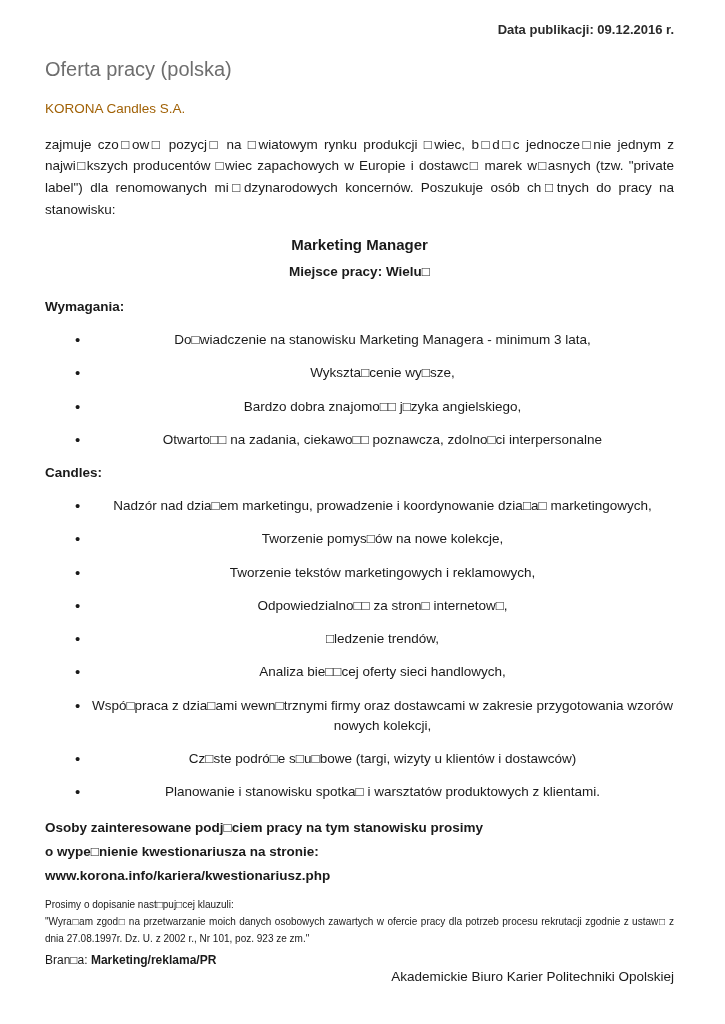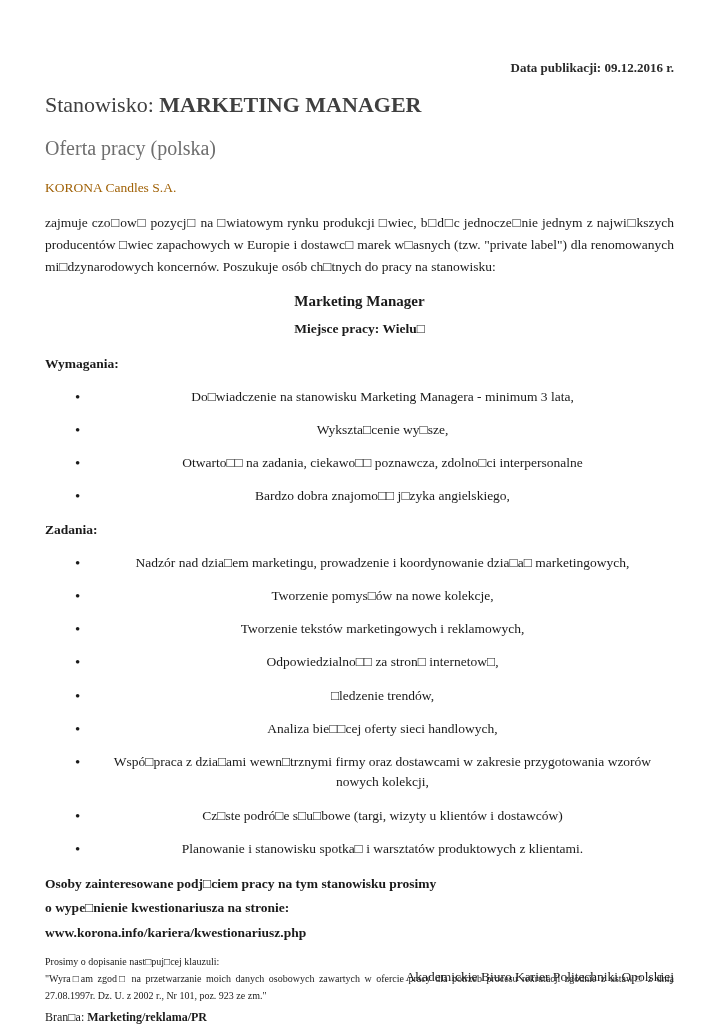--- a/index.html
+++ b/index.html
@@ -1,24 +1,24 @@
 <!DOCTYPE html>
 <html><head>
 <meta charset="utf-8">
 <style>
   html, body { margin: 0; padding: 0; background: #ffffff; }
   .page {
     position: relative;
     width: 719px;
     height: 1024px;
     box-sizing: border-box;
-    padding: 58px 45px 0 45px;
+    padding: 20px 45px 0 45px;
     background: #ffffff;
     color: #1a1a1a;
-    font-family: Liberation Serif, serif;
+    font-family: Liberation Sans, sans-serif;
     font-size: 13.5px;
     line-height: 1.55;
     overflow: hidden;
   }
   .pub-date {
     text-align: right;
     font-weight: bold;
     font-size: 13px;
     color: #2b2b2b;
     margin-bottom: 14px;
@@ -108,40 +108,39 @@
     color: #1a1a1a;
   }
 </style>
 </head>
 <body>
 
 <div class="page">
 
   <div class="pub-date">Data publikacji: 09.12.2016 r.</div>
 
-  <h1 class="page-title"><span>Stanowisko: </span><span class="title-main">MARKETING MANAGER</span></h1>
 
   <div class="subtitle">Oferta pracy (polska)</div>
 
   <div class="company-name">KORONA Candles S.A.</div>
 
   <p class="intro">zajmuje czo□ow□ pozycj□ na □wiatowym rynku produkcji □wiec, b□d□c jednocze□nie jednym z najwi□kszych producentów □wiec zapachowych w Europie i dostawc□ marek w□asnych (tzw. "private label") dla renomowanych mi□dzynarodowych koncernów. Poszukuje osób ch□tnych do pracy na stanowisku:</p>
 
   <div class="position-title">Marketing Manager</div>
   <div class="position-location">Miejsce pracy: Wielu□</div>
 
   <div class="section-heading">Wymagania:</div>
   <ul class="doc-list">
     <li><span>Do□wiadczenie na stanowisku Marketing Managera - minimum 3 lata,</span></li>
     <li><span>Wykszta□cenie wy□sze,</span></li>
+    <li><span>Bardzo dobra znajomo□□ j□zyka angielskiego,</span></li>
     <li><span>Otwarto□□ na zadania, ciekawo□□ poznawcza, zdolno□ci interpersonalne</span></li>
-    <li><span>Bardzo dobra znajomo□□ j□zyka angielskiego,</span></li>
   </ul>
 
-  <div class="section-heading">Zadania:</div>
+  <div class="section-heading">Candles:</div>
   <ul class="doc-list">
     <li><span>Nadzór nad dzia□em marketingu, prowadzenie i koordynowanie dzia□a□ marketingowych,</span></li>
     <li><span>Tworzenie pomys□ów na nowe kolekcje,</span></li>
     <li><span>Tworzenie tekstów marketingowych i reklamowych,</span></li>
     <li><span>Odpowiedzialno□□ za stron□ internetow□,</span></li>
     <li><span>□ledzenie trendów,</span></li>
     <li><span>Analiza bie□□cej oferty sieci handlowych,</span></li>
     <li><span>Wspó□praca z dzia□ami wewn□trznymi firmy oraz dostawcami w zakresie przygotowania wzorów nowych kolekcji,</span></li>
     <li><span>Cz□ste podró□e s□u□bowe (targi, wizyty u klientów i dostawców)</span></li>
     <li><span>Planowanie i stanowisku spotka□ i warsztatów produktowych z klientami.</span></li>

